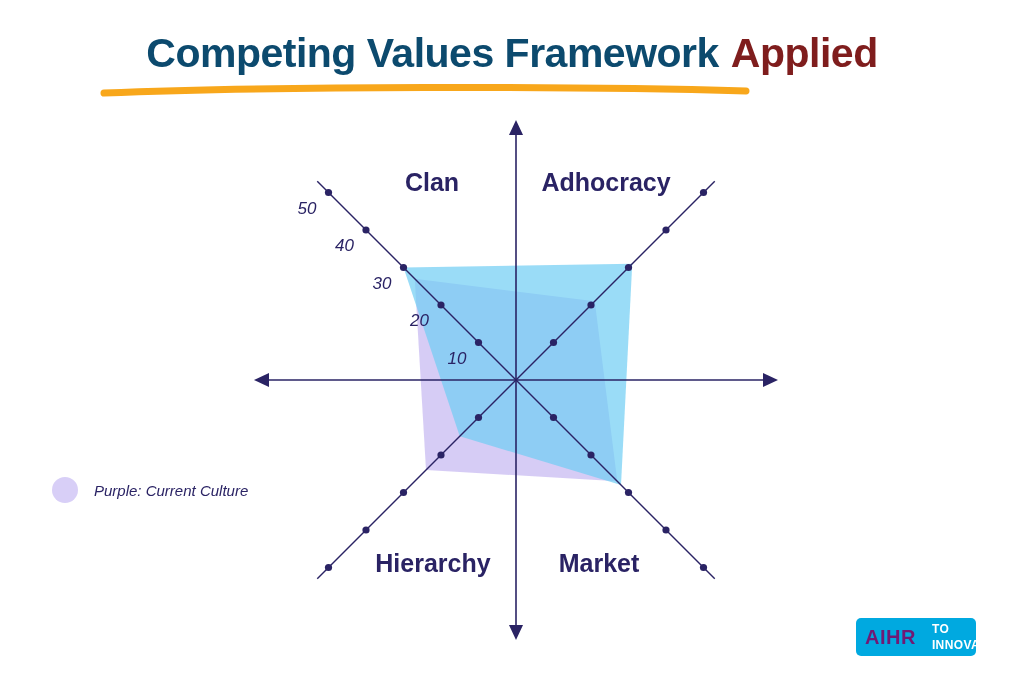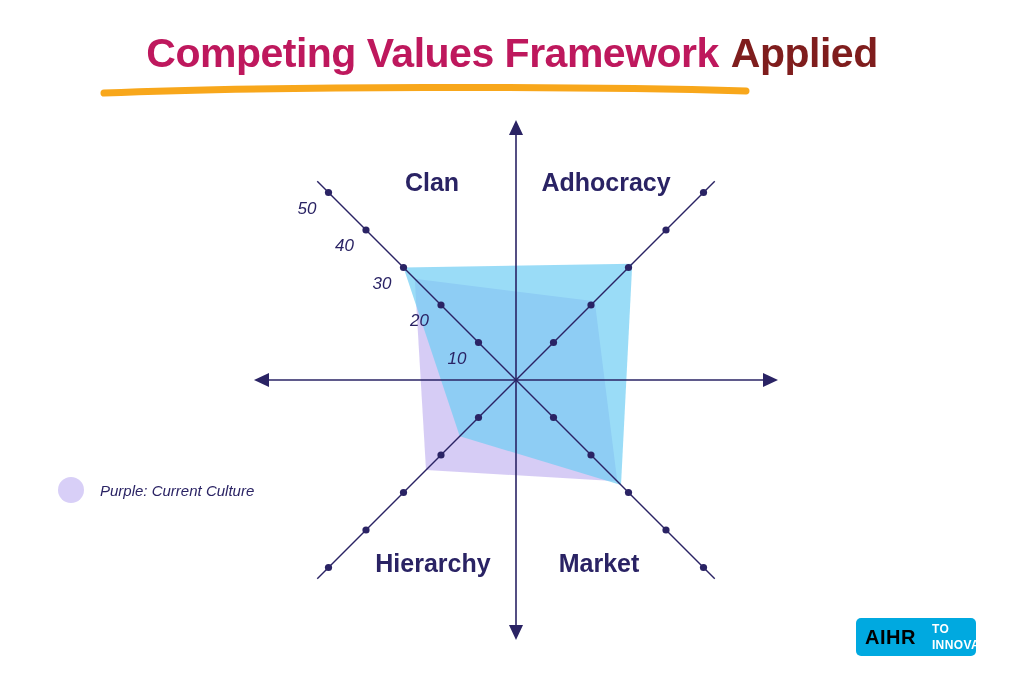--- a/index.html
+++ b/index.html
@@ -2,39 +2,39 @@
 <html><head>
 <meta charset="utf-8">
 <style>
   html,body{margin:0;padding:0;background:#ffffff;}
   .page{position:relative;width:1024px;height:680px;background:#ffffff;overflow:hidden;
         font-family:"Liberation Sans", sans-serif;}
 
   
   .title{position:absolute;top:30px;left:0;width:100%;text-align:center;
          font-size:41px;font-weight:bold;letter-spacing:-0.5px;white-space:nowrap;}
-  .title .main{color:#be185d;}
+  .title .main{color:#0c4a6e;}
   .title .accent{color:#7f1d1d;margin-left:12px;}
   .underline-wrap{position:absolute;left:100px;top:84px;width:650px;height:14px;}
 
   
   .chart-svg{position:absolute;left:0;top:0;}
 
   
-  .legend{position:absolute;left:58px;top:477px;}
+  .legend{position:absolute;left:52px;top:477px;}
   .legend-row{display:flex;align-items:center;margin-bottom:11px;}
   .swatch{width:26px;height:26px;border-radius:50%;flex:0 0 26px;}
   .swatch.purple{background:#d8cff7;}
   .swatch.blue{background:#9edcf4;}
   .legend-label{margin-left:16px;font-style:italic;font-size:15px;color:#2a2364;}
 
   
   .logo{position:absolute;right:48px;bottom:24px;width:120px;height:38px;background:#00a9e0;
         border-radius:5px;display:flex;align-items:center;box-sizing:border-box;padding:0 9px;}
-  .logo-brand{color:#000000;font-weight:bold;font-size:20px;letter-spacing:0.5px;}
+  .logo-brand{color:#701a75;font-weight:bold;font-size:20px;letter-spacing:0.5px;}
   .logo-divider{width:1px;height:22px;background:rgba(255,255,255,0.85);margin:0 8px;}
   .logo-tagline{display:flex;flex-direction:column;color:#ffffff;font-size:12px;
                 font-weight:bold;letter-spacing:0.4px;line-height:1.35;}
 </style>
 </head>
 <body>
 
 <div class="page">
 
   <div class="title">

